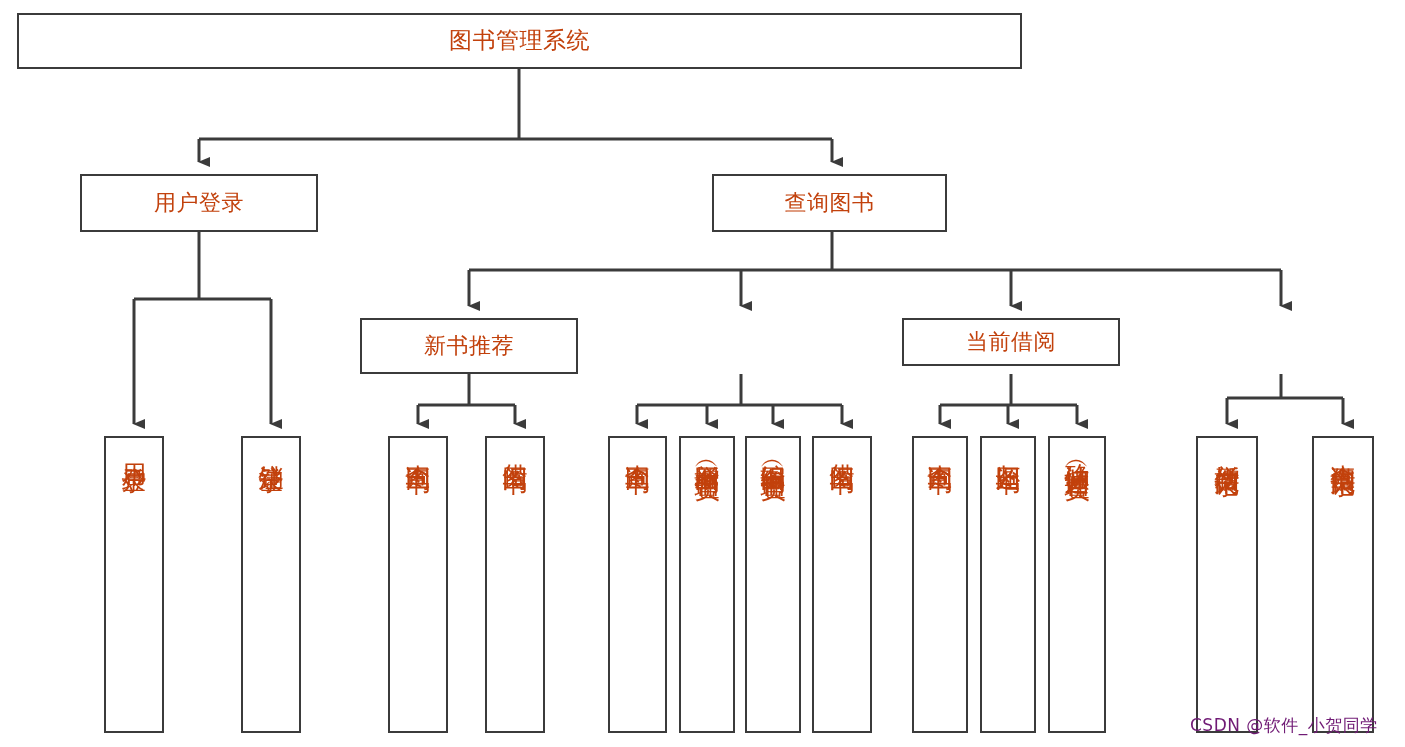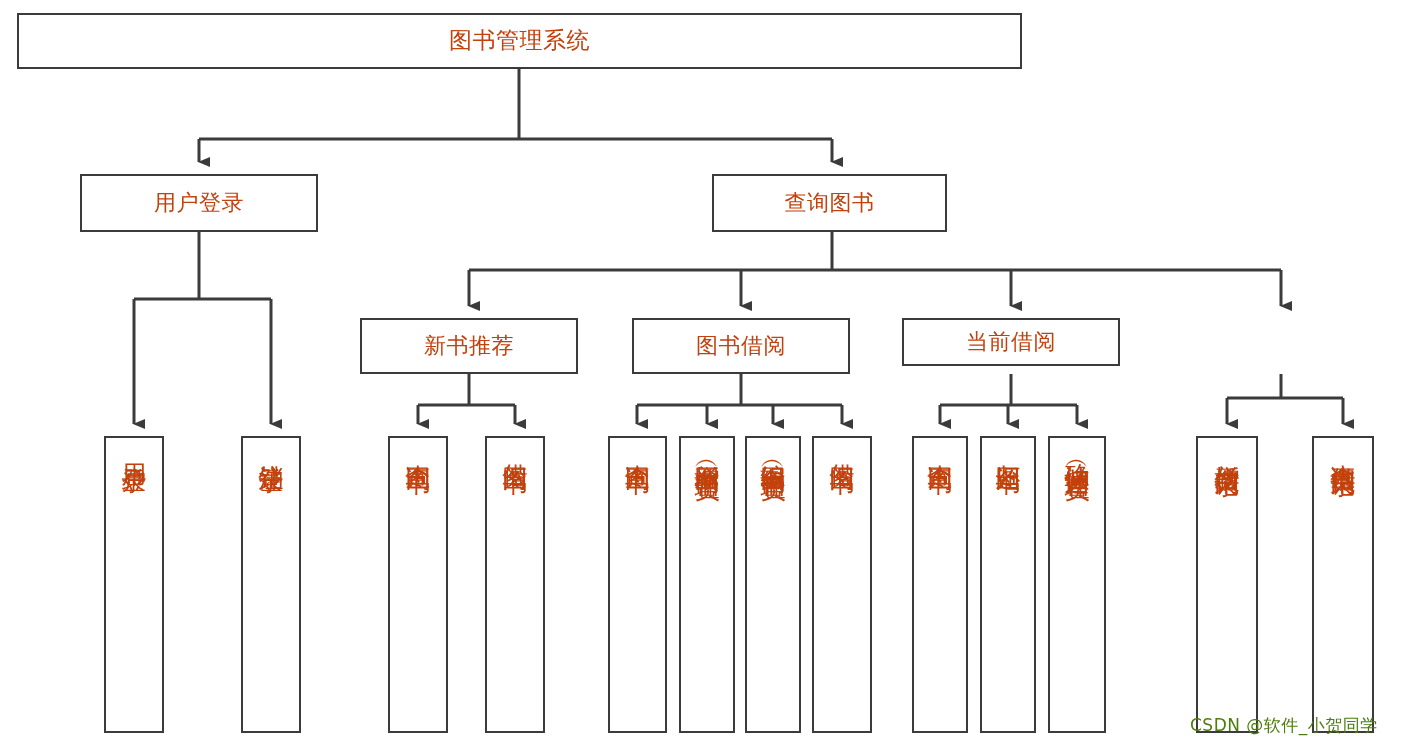--- a/index.html
+++ b/index.html
@@ -55,21 +55,21 @@
     text-orientation: upright;
     font-size: 25px;
     letter-spacing: 2px;
     line-height: 1;
   }
   .node.root .node-label {
     font-size: 23px;
   }
   .watermark {
     position: absolute;
-    color: #4d7c0f;
+    color: #701a75;
     font-size: 17px;
     white-space: nowrap;
     letter-spacing: 0.5px;
     pointer-events: none;
   }
 </style>
 </head>
 <body>
 
 <div id="diagram-root">
@@ -131,23 +131,20 @@
   <div class="node horizontal" style="left:80px; top:174px; width:238px; height:58px;">
     <span class="node-label">用户登录</span>
   </div>
   <div class="node horizontal" style="left:712px; top:174px; width:235px; height:58px;">
     <span class="node-label">查询图书</span>
   </div>
 
   <div class="node horizontal" style="left:360px; top:318px; width:218px; height:56px;text-align:right;">
     <span class="node-label">新书推荐</span>
   </div>
-  <div class="node horizontal" style="left:632px; top:318px; width:218px; height:56px;">
-    <span class="node-label">图书借阅</span>
-  </div>
   <div class="node horizontal" style="left:902px; top:318px; width:218px; height:48px;">
     <span class="node-label">当前借阅</span>
   </div>
 
   <div class="node vertical" style="left:104px; top:436px; width:60px; height:297px;">
     <span class="node-label">用户登录</span>
   </div>
   <div class="node vertical" style="left:241px; top:436px; width:60px; height:297px;">
     <span class="node-label">注销登录</span>
   </div>

